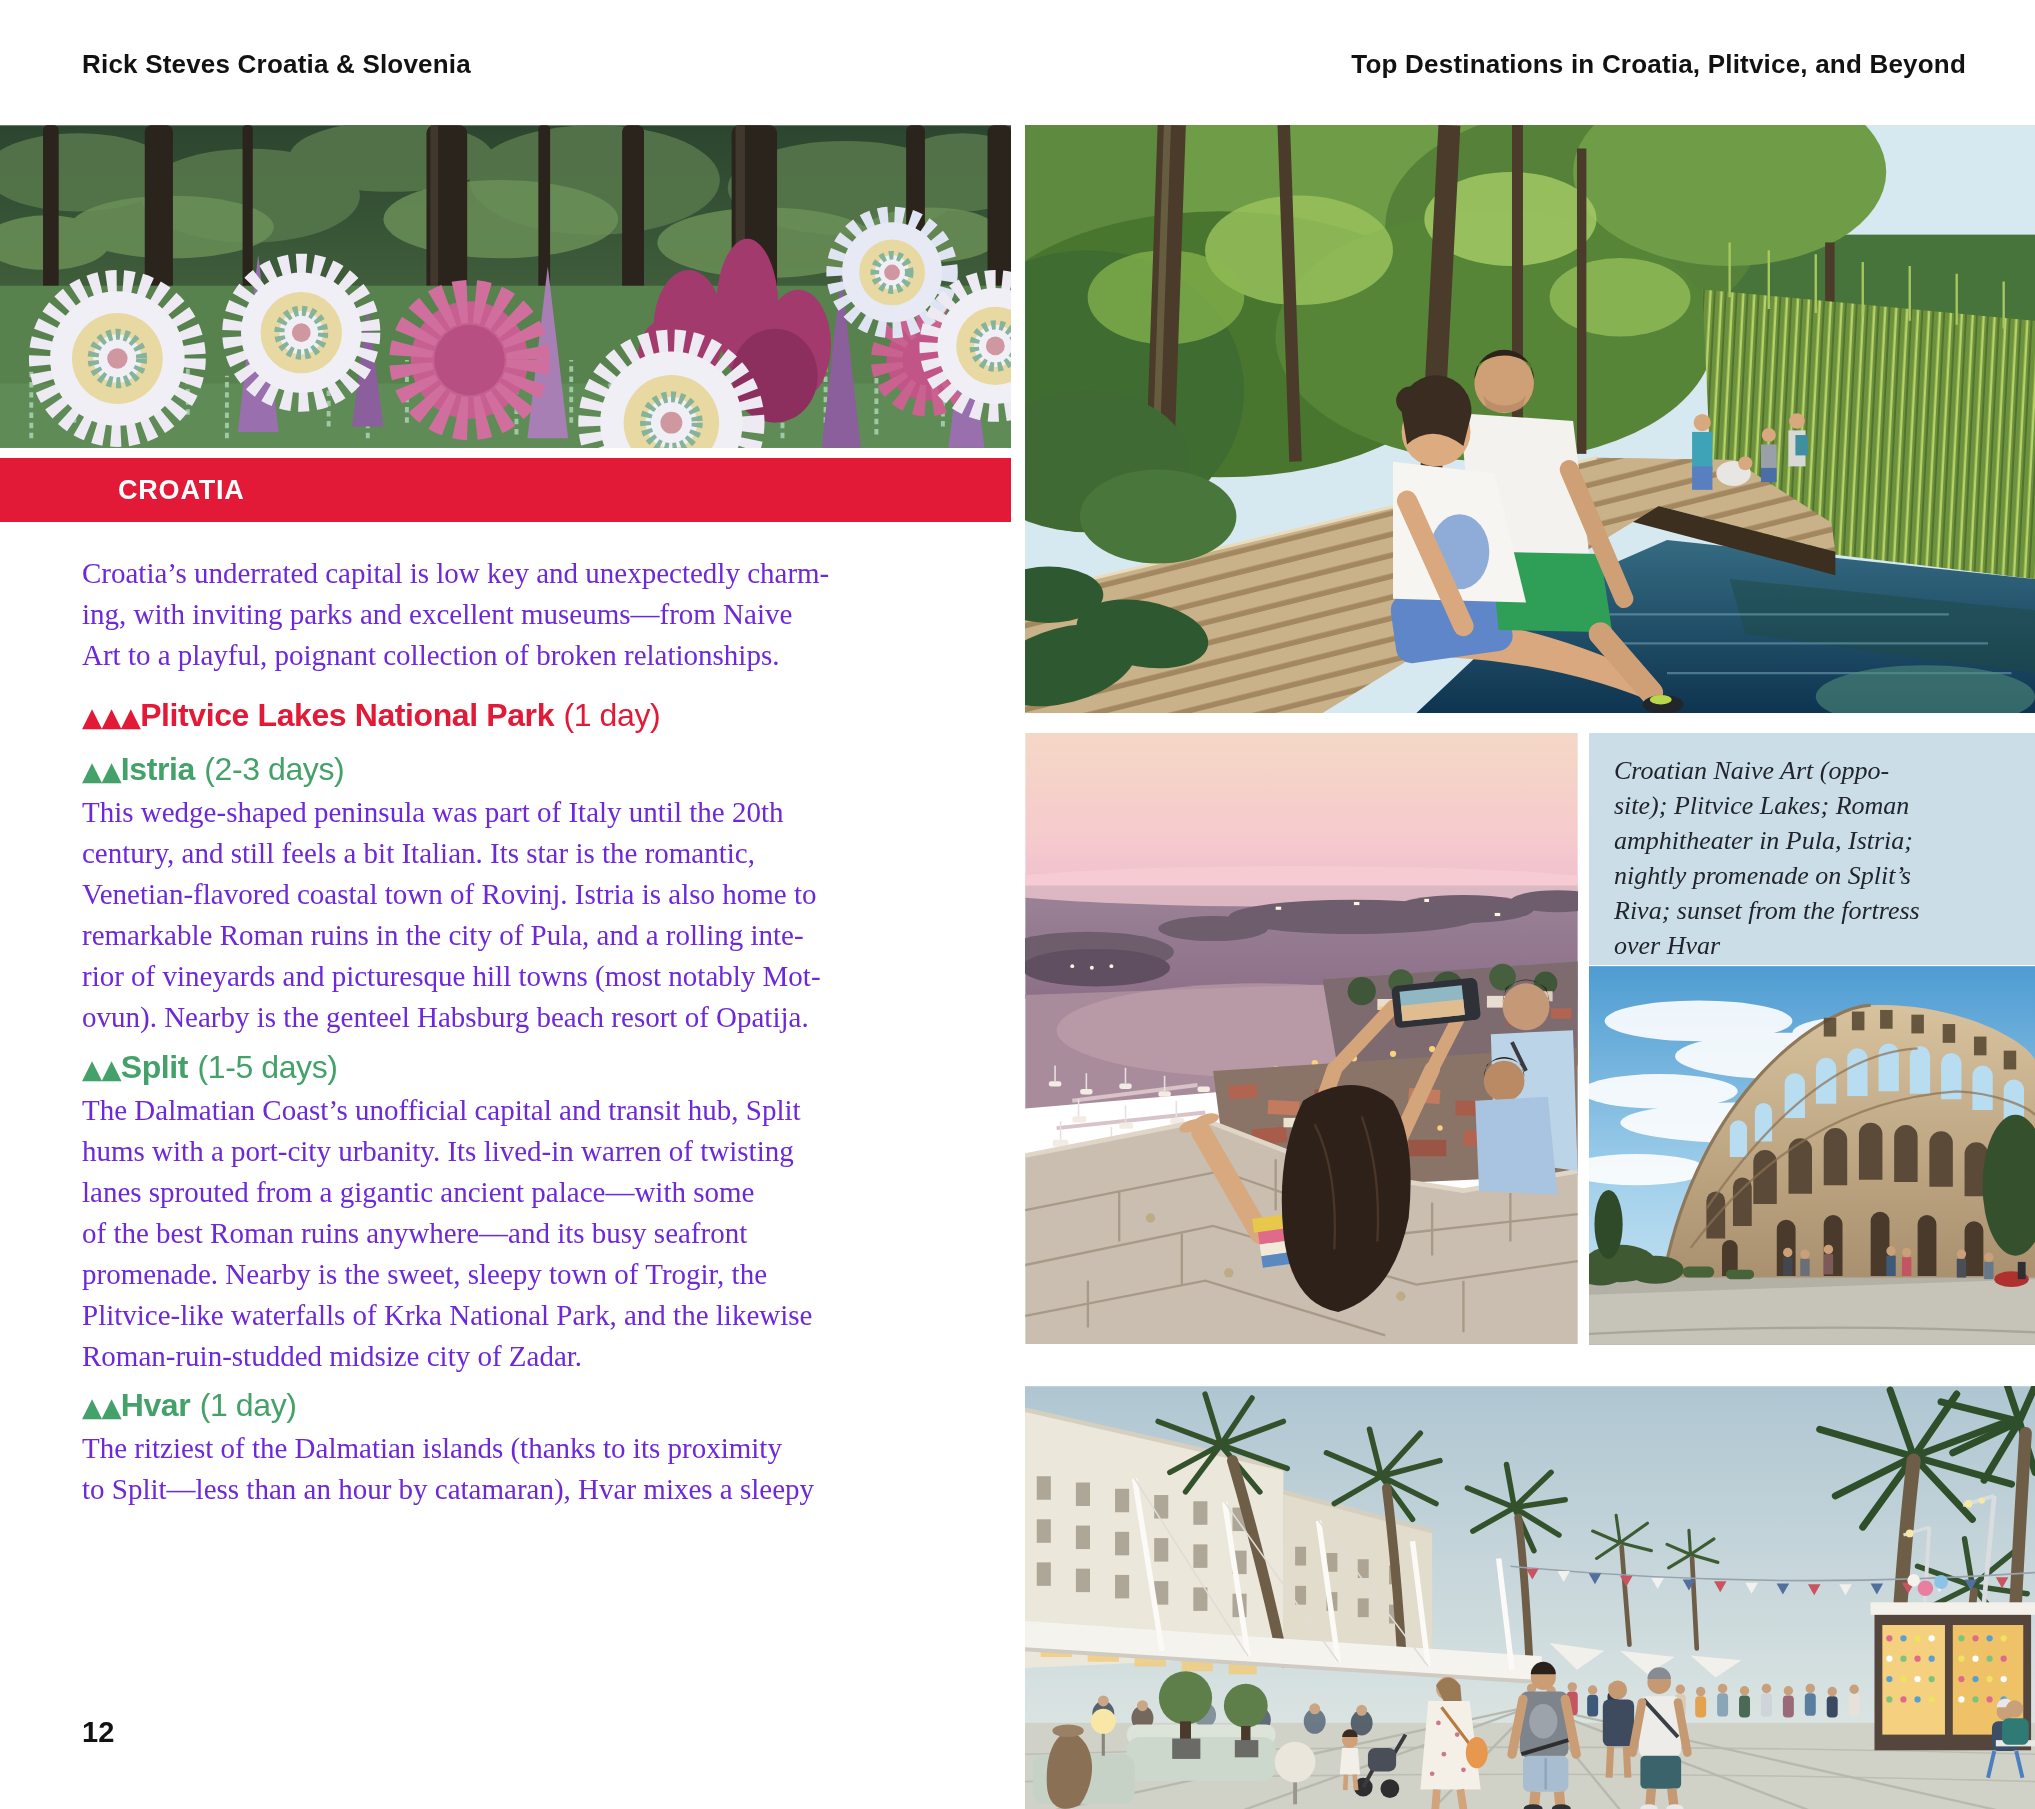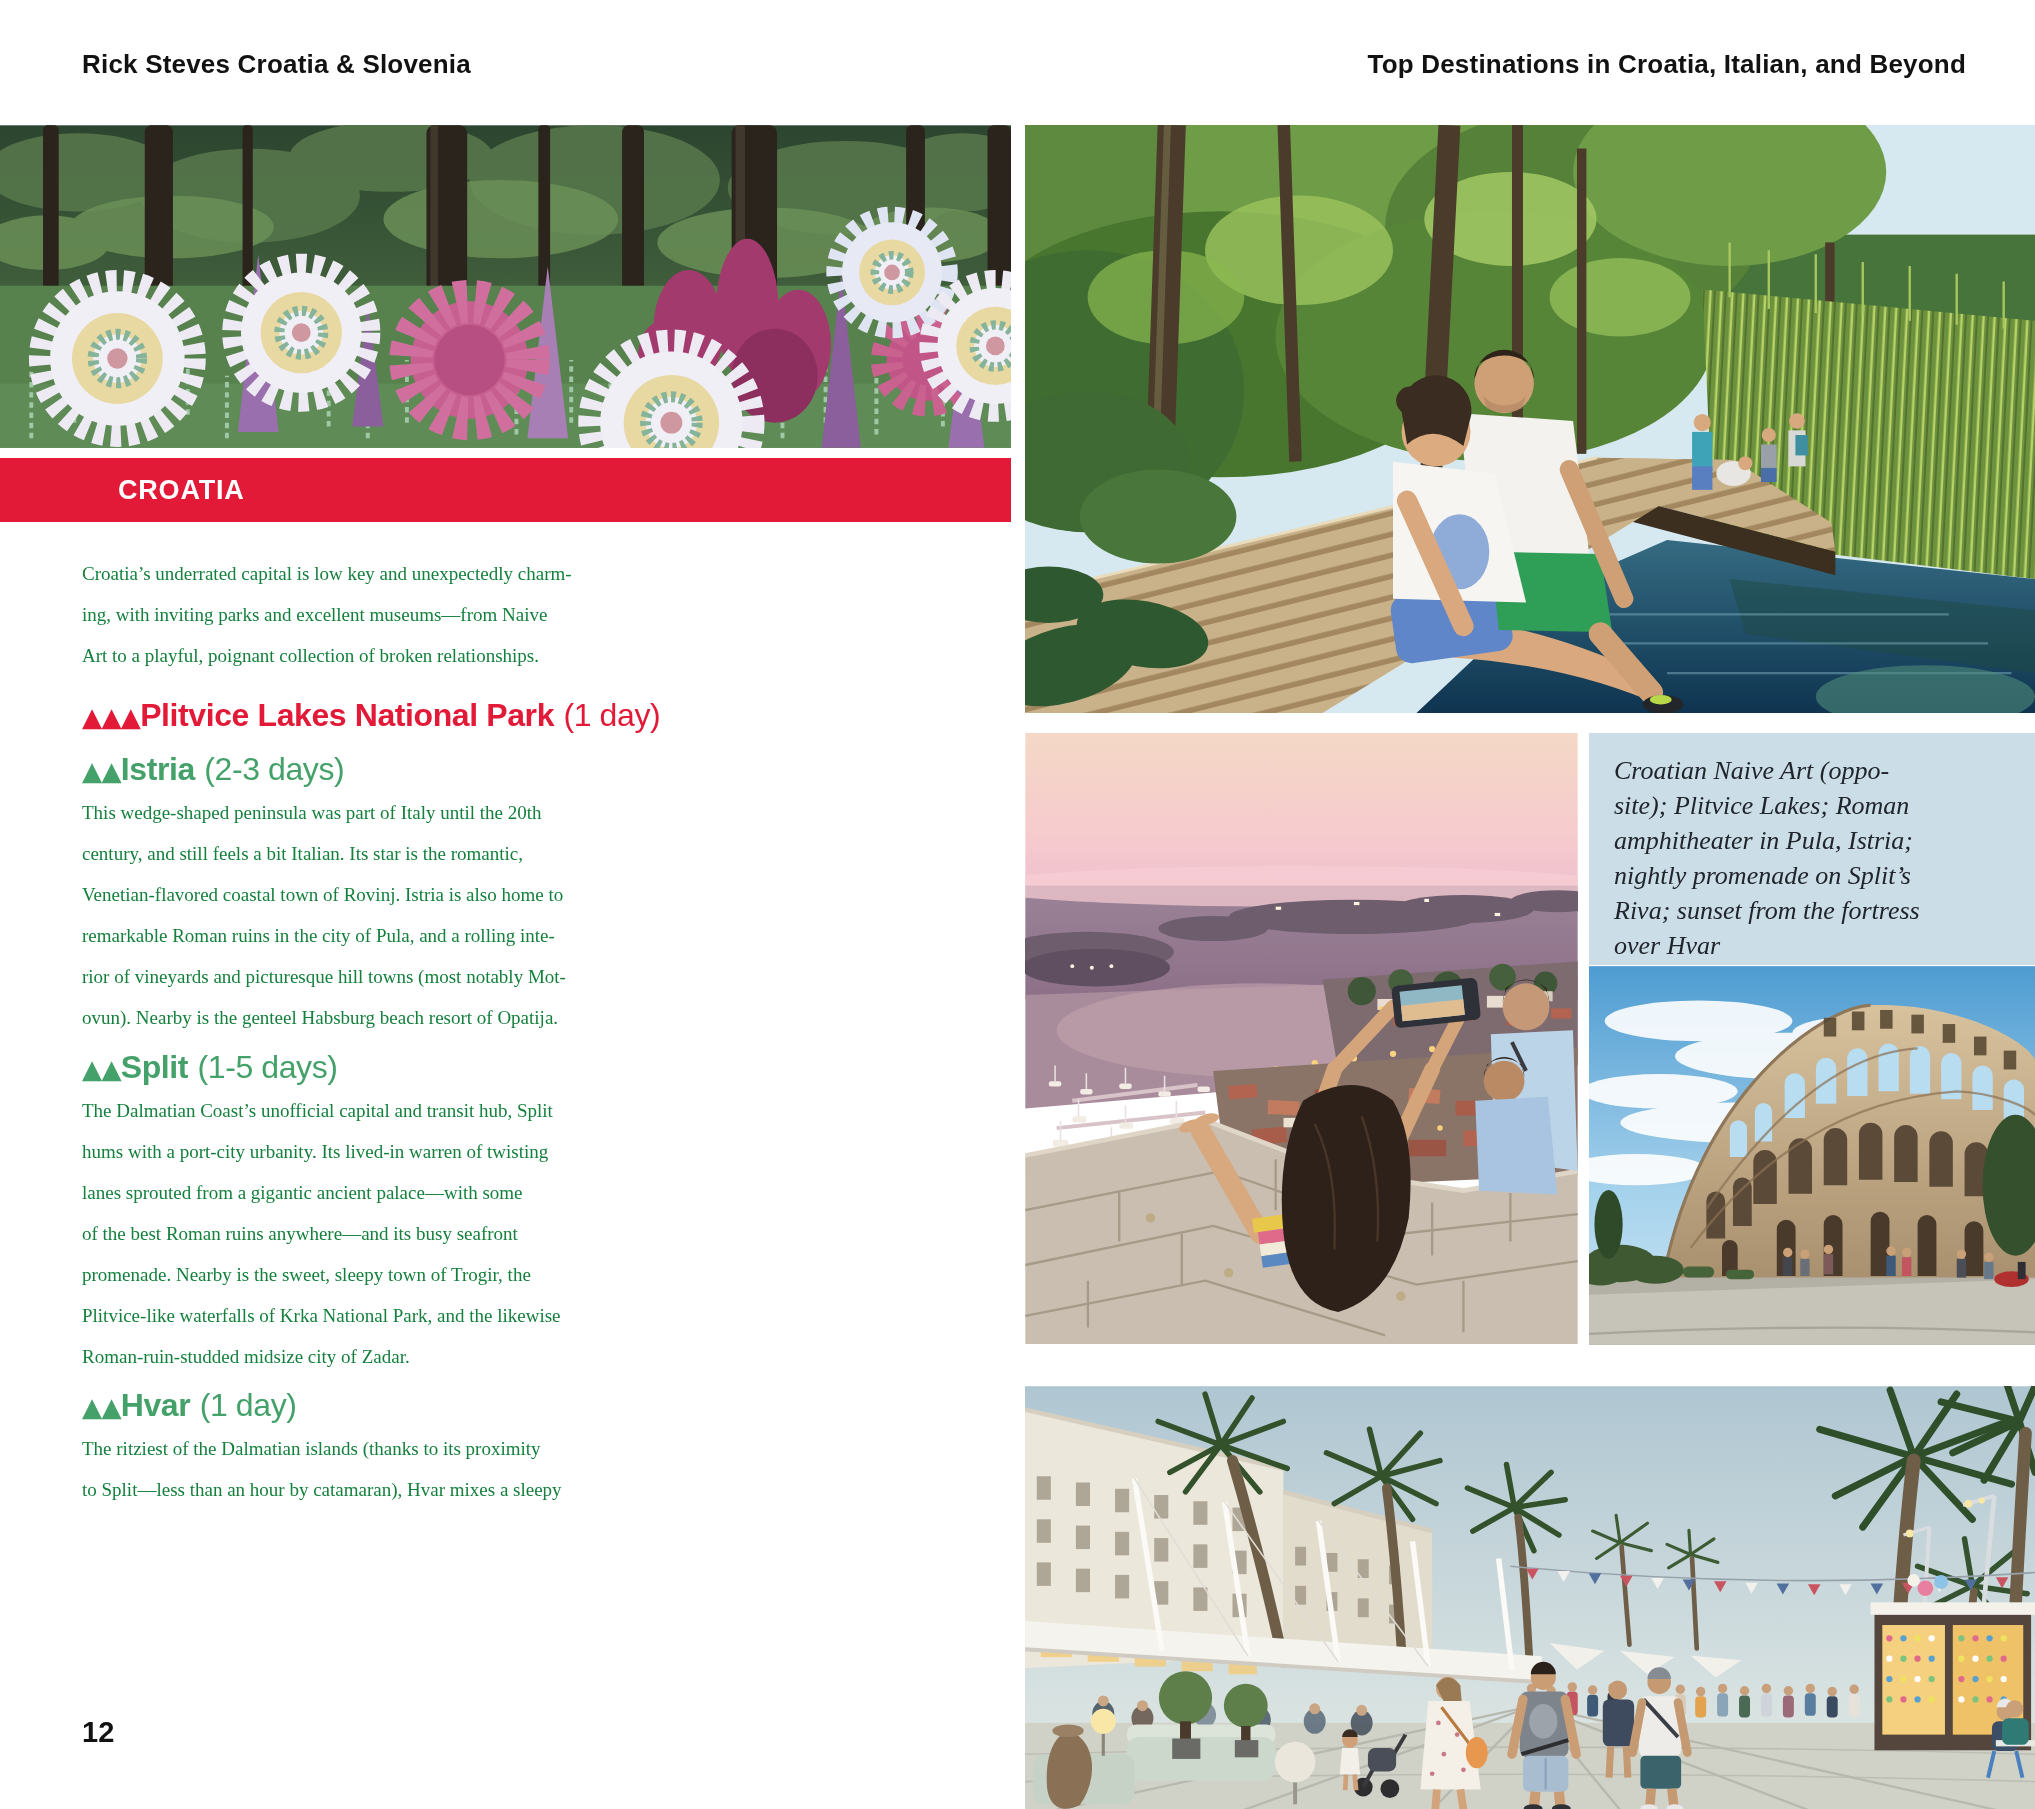--- a/index.html
+++ b/index.html
@@ -22,38 +22,38 @@
 
   
   .text-col{position:absolute;left:82px;top:540px;width:924px;}
   .section .heading{font-size:32px;line-height:41px;white-space:nowrap;}
   .section .heading .tri{font-family:"DejaVu Sans",sans-serif;font-size:.82em;letter-spacing:-0.8px;}
   .section .heading .hname{font-weight:700;letter-spacing:-0.4px;}
   .section .heading .qual{font-weight:400;margin-left:9.4px;letter-spacing:-0.4px;}
   .green .tri,.green .hname,.green .qual{color:#43a169;}
   .red .tri,.red .hname,.red .qual{color:#e21937;}
   .s0{margin-top:12.5px;} .s1{margin-top:19px;} .s2{margin-top:11.7px;} .s3{margin-top:8.6px;} .s4{margin-top:8.6px;}
-  .body-text{font-family:"Liberation Serif",serif;font-size:19px;line-height:41px;color:#15803d;
+  .body-text{font-family:"Liberation Serif",serif;font-size:29px;line-height:41px;color:#6d28d9;
              white-space:pre-line;}
 
   
   .caption-box{position:absolute;left:1589px;top:733px;width:446px;height:232px;background:#cbdde6;
                box-sizing:border-box;padding:20.4px 22px 0 25px;}
   .caption-box .cap{font-family:"Liberation Serif",serif;font-style:italic;font-size:26px;
                     line-height:35px;color:#20242c;white-space:pre-line;}
 
   .page-number{position:absolute;left:82px;top:1716px;font-size:29px;font-weight:700;color:#121212;}
 </style>
 </head>
 <body>
 
 <div id="page">
 
   <div class="running-head rh-left">Rick Steves Croatia &amp; Slovenia</div>
-  <div class="running-head rh-right">Top Destinations in Croatia, Italian, and Beyond</div>
+  <div class="running-head rh-right">Top Destinations in Croatia, Plitvice, and Beyond</div>
 
   <svg class="ph" style="left:0;top:125px" width="1011" height="323" viewBox="0 0 1292 412">
     <defs>
       <linearGradient id="forestbg" x1="0" y1="0" x2="0" y2="1">
         <stop offset="0" stop-color="#2c452f"></stop>
           <stop offset="0.55" stop-color="#41603c"></stop>
         <stop offset="1" stop-color="#5a8150"></stop>
       </linearGradient>
     </defs>
     <rect width="1292" height="412" fill="url(#forestbg)"></rect>

